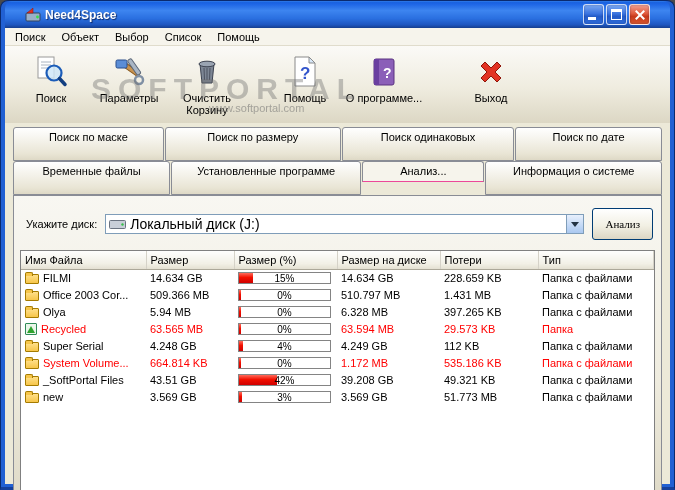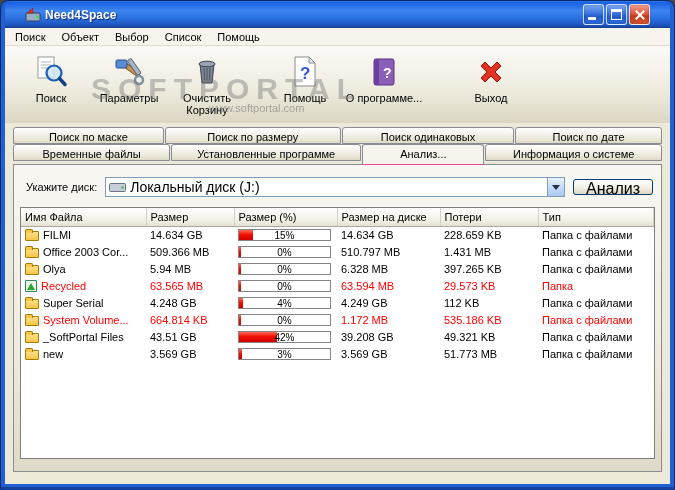--- a/index.html
+++ b/index.html
@@ -37,39 +37,39 @@
   .tb-search { width:72px; } .tb-params { width:84px; } .tb-trash { width:72px; }
   .tb-help { width:64px; margin-left:30px; } .tb-about { width:94px; } .tb-exit { width:64px; margin-left:28px; }
 
   .watermark { position:absolute; left:86px; top:26px; pointer-events:none; z-index:5; }
   .wm-big { font-size:30px; font-weight:bold; letter-spacing:7px; color:rgba(110,110,110,.40); }
   .wm-small { font-size:11px; color:rgba(110,110,110,.55); margin-top:-4px; padding-left:118px; }
 
   
   .tabs { padding:4px 8px 0 8px; }
   .tab-row { display:flex; }
-  .tab { border:1px solid #898c95; border-radius:3px 3px 0 0; height:17px; line-height:18px; text-align:center;
+  .tab { border:1px solid #898c95; border-radius:3px 3px 0 0; height:34px; line-height:18px; text-align:center;
     font-size:11px; background:linear-gradient(180deg,#ffffff,#e9e5d5 80%,#ded9c6); cursor:pointer;
     white-space:nowrap; overflow:hidden; margin-right:1px; }
   .tab:last-child { margin-right:0; }
   .tab.active { background:#f6f4ec; position:relative; z-index:3; border-bottom:1px solid #ec4899; height:21px; margin-bottom:-1px; }
 
   
   .panel { position:relative; z-index:2; margin:0 8px; border:1px solid #898c95; height:308px;
     background:linear-gradient(180deg,#f8f7f2 0%,#efecdf 60%,#ded9c6 100%); padding:10px 6px 0 6px; }
 
   .disk-row { display:flex; align-items:center; margin:2px 2px 10px 6px; }
   .disk-label { font-size:11px; margin-right:8px; white-space:nowrap; }
   .combo { flex:1 1 auto; height:20px; background:#fff; border:1px solid #7f9db9; display:flex; align-items:center; cursor:default; }
   .combo .disk-ic { margin:0 4px 0 3px; }
   .combo .combo-text { font-size:14px; flex:1 1 auto; }
   .combo-arrow { width:17px; height:18px; margin-left:auto; border-left:1px solid #7f9db9;
     background:linear-gradient(180deg,#e8f0fc,#c2d8f6 60%,#aac8f0); display:flex; align-items:center; justify-content:center; cursor:pointer; }
   .combo-arrow::after { content:""; border-left:4px solid transparent; border-right:4px solid transparent; border-top:5px solid #234; }
-  .analyze-btn { margin-left:8px; height:16px; padding:0 12px; font-size:16px; font-family:Liberation Sans, sans-serif;
+  .analyze-btn { margin-left:8px; height:32px; padding:0 12px; font-size:11px; font-family:Liberation Serif, serif;
     border:1px solid #003c74; border-radius:3px; background:linear-gradient(180deg,#ffffff,#f2f0e4 55%,#dcd6c4); cursor:pointer; }
 
   
   .table-wrap { border:1px solid #808080; background:#fff; height:252px; overflow:hidden; }
   table { border-collapse:collapse; table-layout:fixed; width:100%; font-size:11px; }
   col.c-name { width:125px; } col.c-size { width:88px; } col.c-pct { width:103px; }
   col.c-disk { width:103px; } col.c-loss { width:98px; } col.c-type { width:auto; }
   th { height:18px; font-weight:normal; text-align:left; padding:1px 4px;
     background:linear-gradient(180deg,#fefefd 0%,#f2f0e6 70%,#e4e0d2 100%);
     border-right:1px solid #d5d2c8; border-bottom:1px solid #aca899; cursor:pointer; white-space:nowrap; overflow:hidden; }

